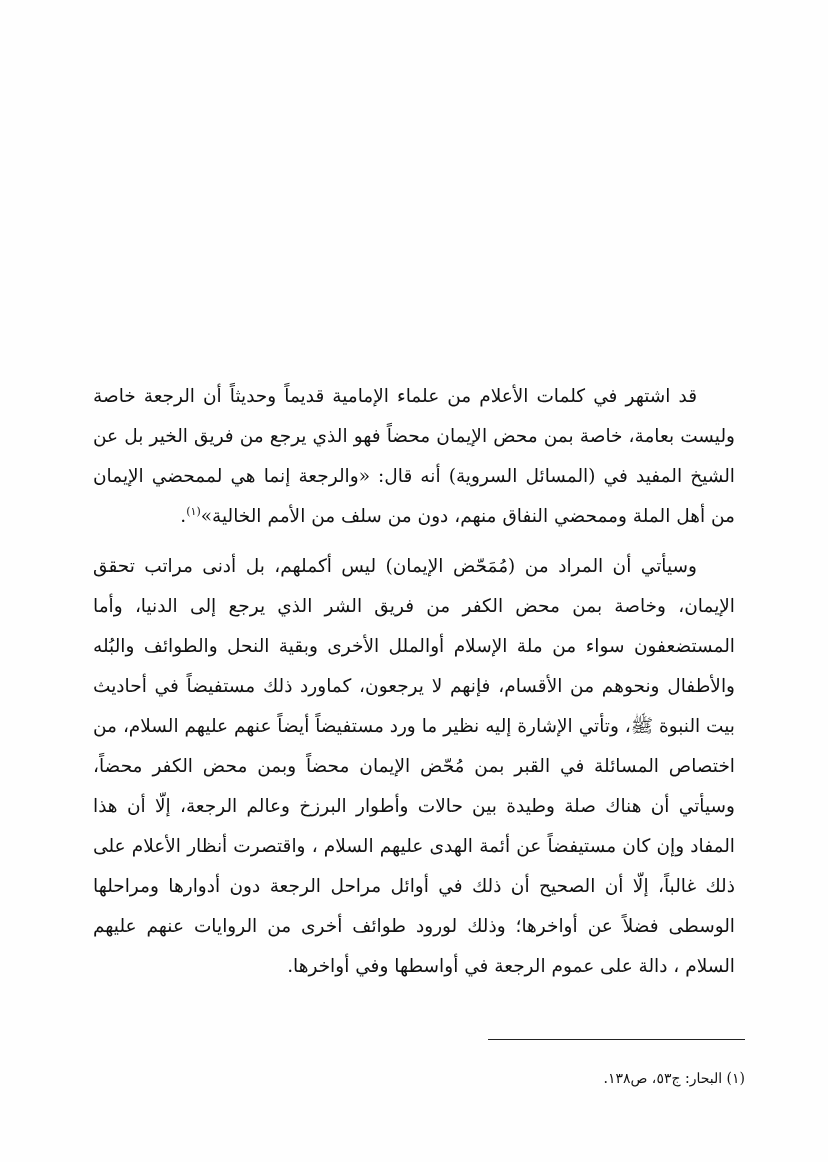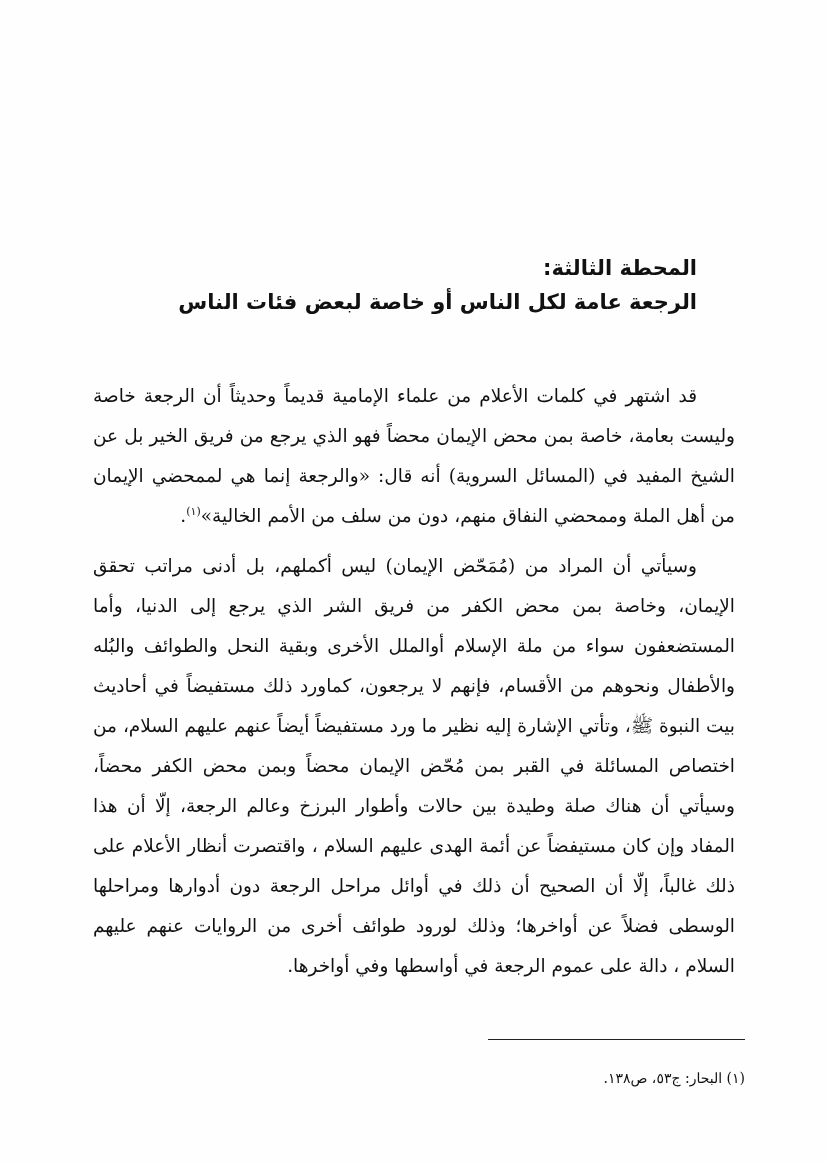--- a/index.html
+++ b/index.html
@@ -78,22 +78,20 @@
     line-height: 24px;
     white-space: nowrap;
     text-align: center;
   }
 </style>
 </head>
 <body>
 
 <div class="page">
 
-  <div class="section-label">المحطة الثالثة:</div>
-  <div class="section-title">الرجعة عامة لكل الناس أو خاصة لبعض فئات الناس</div>
 
   <div class="body-text">
     <p><span>قد اشتهر في كلمات الأعلام من علماء الإمامية قديماً وحديثاً أن الرجعة خاصة وليست بعامة، خاصة بمن محض الإيمان محضاً فهو الذي يرجع من فريق الخير بل عن الشيخ المفيد في (المسائل السروية) أنه قال: «والرجعة إنما هي لممحضي الإيمان من أهل الملة وممحضي النفاق منهم، دون من سلف من الأمم الخالية»</span><span class="fn-ref">(١)</span><span>.</span></p>
     <p><span>وسيأتي أن المراد من (مُمَحّض الإيمان) ليس أكملهم، بل أدنى مراتب تحقق الإيمان، وخاصة بمن محض الكفر من فريق الشر الذي يرجع إلى الدنيا، وأما المستضعفون سواء من ملة الإسلام أوالملل الأخرى وبقية النحل والطوائف والبُله والأطفال ونحوهم من الأقسام، فإنهم لا يرجعون، كماورد ذلك مستفيضاً في أحاديث بيت النبوة ﷺ، وتأتي الإشارة إليه نظير ما ورد مستفيضاً أيضاً عنهم عليهم السلام، من اختصاص المسائلة في القبر بمن مُحّض الإيمان محضاً وبمن محض الكفر محضاً، وسيأتي أن هناك صلة وطيدة بين حالات وأطوار البرزخ وعالم الرجعة، إلّا أن هذا المفاد وإن كان مستيفضاً عن أئمة الهدى عليهم السلام ، واقتصرت أنظار الأعلام على ذلك غالباً، إلّا أن الصحيح أن ذلك في أوائل مراحل الرجعة دون أدوارها ومراحلها الوسطى فضلاً عن أواخرها؛ وذلك لورود طوائف أخرى من الروايات عنهم عليهم السلام ، دالة على عموم الرجعة في أواسطها وفي أواخرها.</span></p>
   </div>
 
   <div class="footnote-rule"></div>
   <div class="footnote">(١) البحار: ج٥٣، ص١٣٨.</div>
 
 </div>

